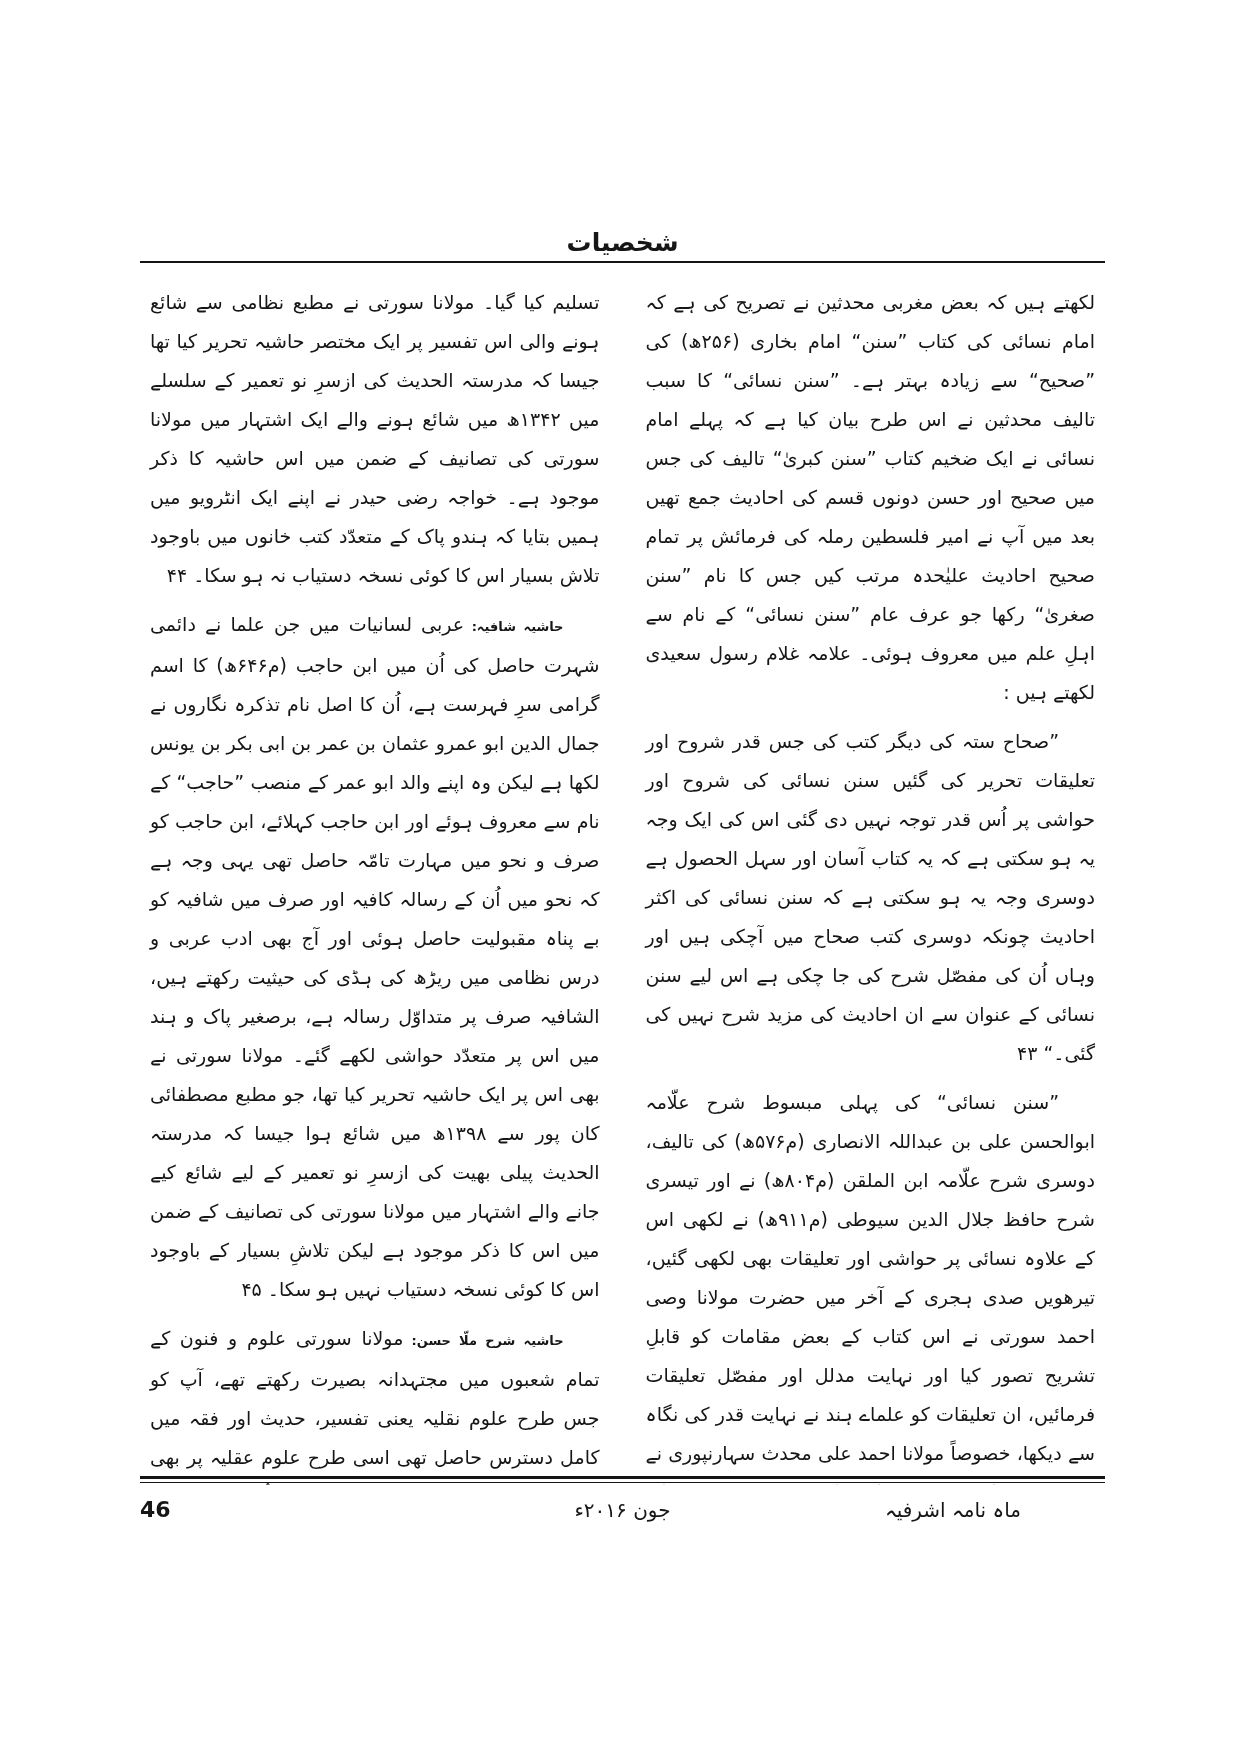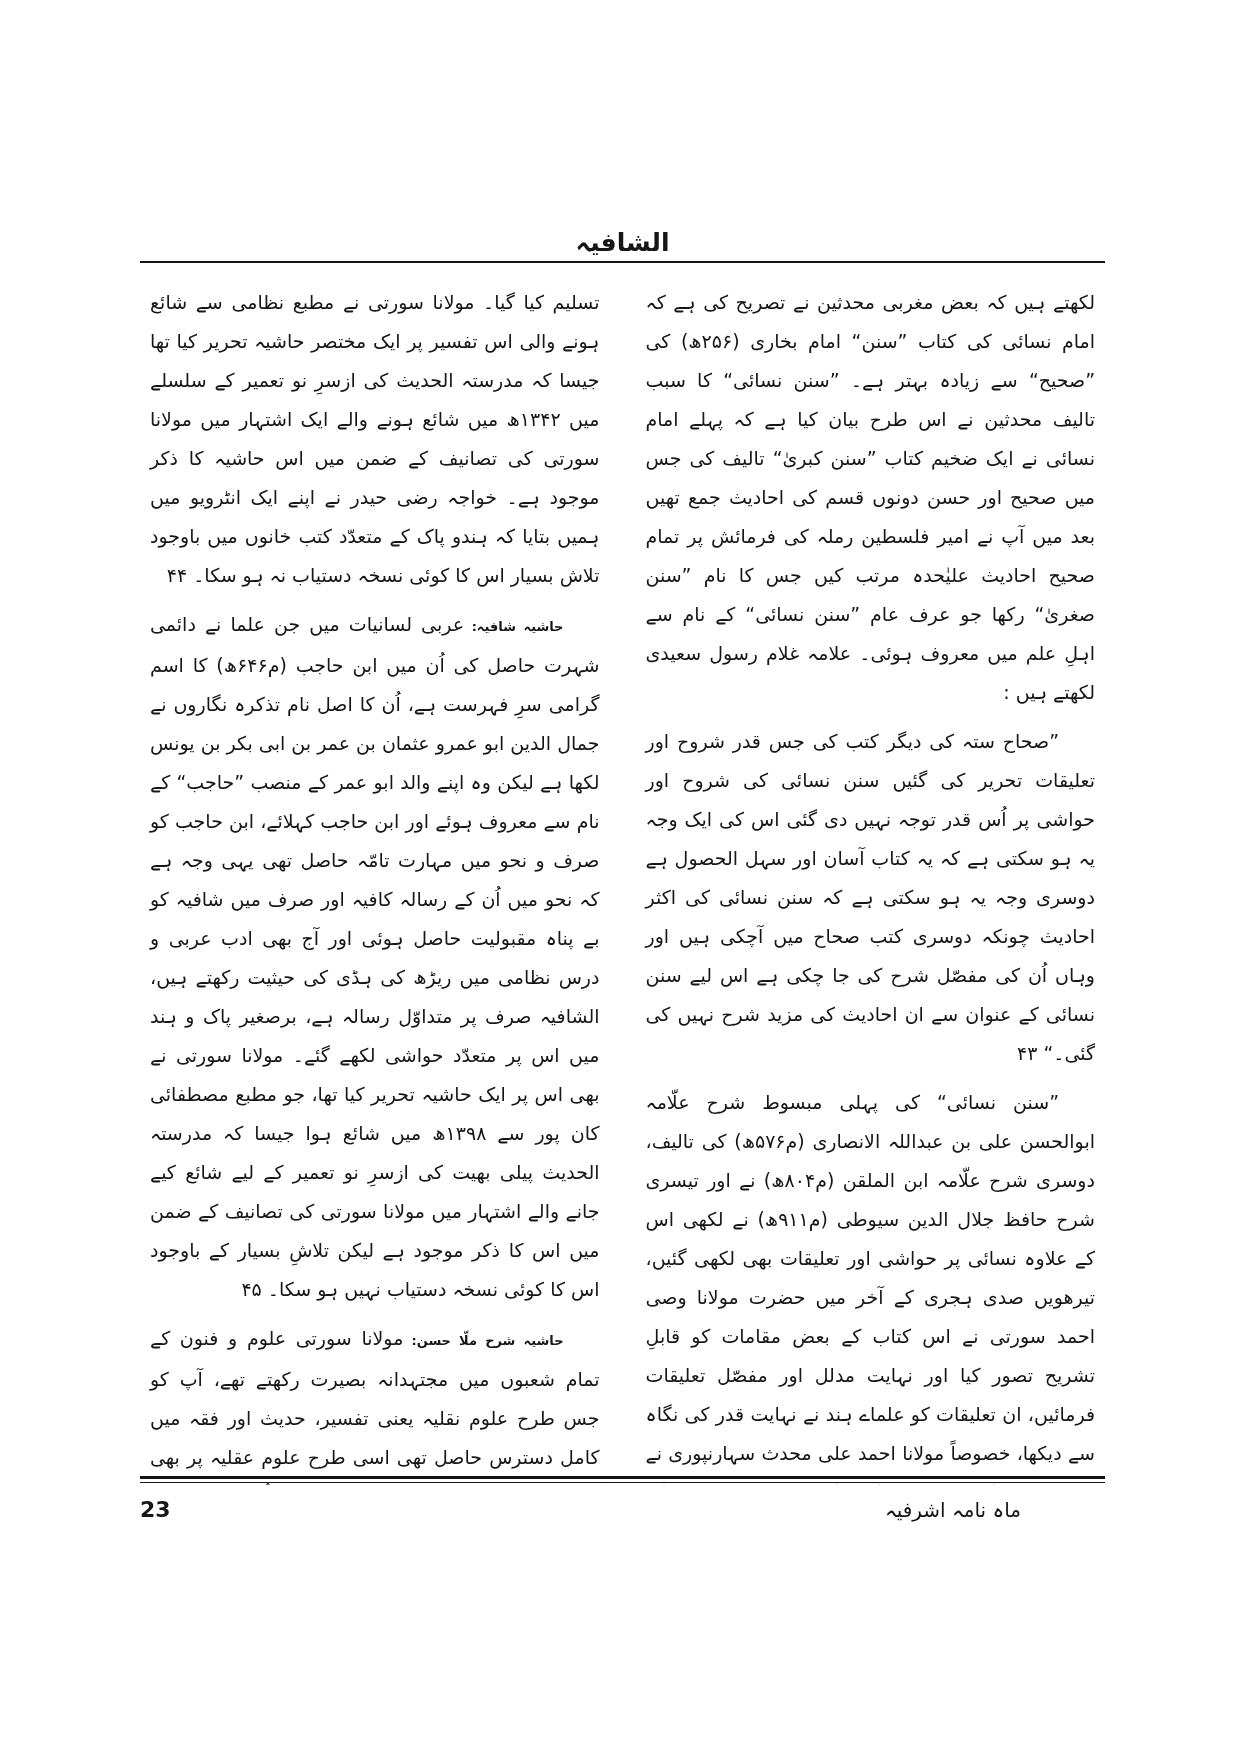--- a/index.html
+++ b/index.html
@@ -69,21 +69,21 @@
   .footer-magazine{width:220px;text-align:left;}
   .footer-date{flex:1;text-align:center;}
   .footer-pagenum{width:220px;text-align:left;font-weight:bold;font-size:22px;}
 </style>
 </head>
 <body>
 
 <div class="page">
 
   <div class="header">
-    <div class="header-title">الشافیہ</div>
+    <div class="header-title">شخصیات</div>
     <div class="header-rule"></div>
   </div>
 
   <div class="columns">
 
     <div class="col">
       <p><span>لکھتے ہیں کہ بعض مغربی محدثین نے تصریح کی ہے کہ امام نسائی کی کتاب ”سنن“ امام بخاری (۲۵۶ھ) کی ”صحیح“ سے زیادہ بہتر ہے۔ ”سنن نسائی“ کا سبب تالیف محدثین نے اس طرح بیان کیا ہے کہ پہلے امام نسائی نے ایک ضخیم کتاب ”سنن کبریٰ“ تالیف کی جس میں صحیح اور حسن دونوں قسم کی احادیث جمع تھیں بعد میں آپ نے امیر فلسطین رملہ کی فرمائش پر تمام صحیح احادیث علیٰحدہ مرتب کیں جس کا نام ”سنن صغریٰ“ رکھا جو عرف عام ”سنن نسائی“ کے نام سے اہلِ علم میں معروف ہوئی۔ علامہ غلام رسول سعیدی لکھتے ہیں :</span></p>
       <p class="indent"><span>”صحاح ستہ کی دیگر کتب کی جس قدر شروح اور تعلیقات تحریر کی گئیں سنن نسائی کی شروح اور حواشی پر اُس قدر توجہ نہیں دی گئی اس کی ایک وجہ یہ ہو سکتی ہے کہ یہ کتاب آسان اور سہل الحصول ہے دوسری وجہ یہ ہو سکتی ہے کہ سنن نسائی کی اکثر احادیث چونکہ دوسری کتب صحاح میں آچکی ہیں اور وہاں اُن کی مفصّل شرح کی جا چکی ہے اس لیے سنن نسائی کے عنوان سے ان احادیث کی مزید شرح نہیں کی گئی۔“ ۴۳</span></p>
       <p class="indent"><span>”سنن نسائی“ کی پہلی مبسوط شرح علّامہ ابوالحسن علی بن عبداللہ الانصاری (م۵۷۶ھ) کی تالیف، دوسری شرح علّامہ ابن الملقن (م۸۰۴ھ) نے اور تیسری شرح حافظ جلال الدین سیوطی (م۹۱۱ھ) نے لکھی اس کے علاوہ نسائی پر حواشی اور تعلیقات بھی لکھی گئیں، تیرھویں صدی ہجری کے آخر میں حضرت مولانا وصی احمد سورتی نے اس کتاب کے بعض مقامات کو قابلِ تشریح تصور کیا اور نہایت مدلل اور مفصّل تعلیقات فرمائیں، ان تعلیقات کو علماے ہند نے نہایت قدر کی نگاہ سے دیکھا، خصوصاً مولانا احمد علی محدث سہارنپوری نے سنن نسائی کی تعلیقات دیکھنے کے بعد مولانا سورتی کو حلقہ درس میں شامل کر کے خصوصی سند عنایت کی، سنن نسائی پر محدث سورتی کی یہ تعلیقات، ۱۲۹۵ھ میں مطبع نظامی کانپور نے نہایت اہتمام سے شائع کی تھیں جو آج بھی اہلِ علم کی توجہ کا مرکز بنی ہوئی ہیں۔</span></p>
 
@@ -96,17 +96,18 @@
     </div>
 
   </div>
 
   <div class="footer">
     <div class="footer-rule-thick"></div>
     <div class="footer-rule-gap"></div>
     <div class="footer-rule-thin"></div>
     <div class="footer-row">
       <span class="footer-magazine">ماہ نامہ اشرفیہ</span>
-      <span class="footer-pagenum">23</span>
+      <span class="footer-date">جون ۲۰۱۶ء</span>
+      <span class="footer-pagenum">46</span>
     </div>
   </div>
 
 </div>
 
 </body></html>

